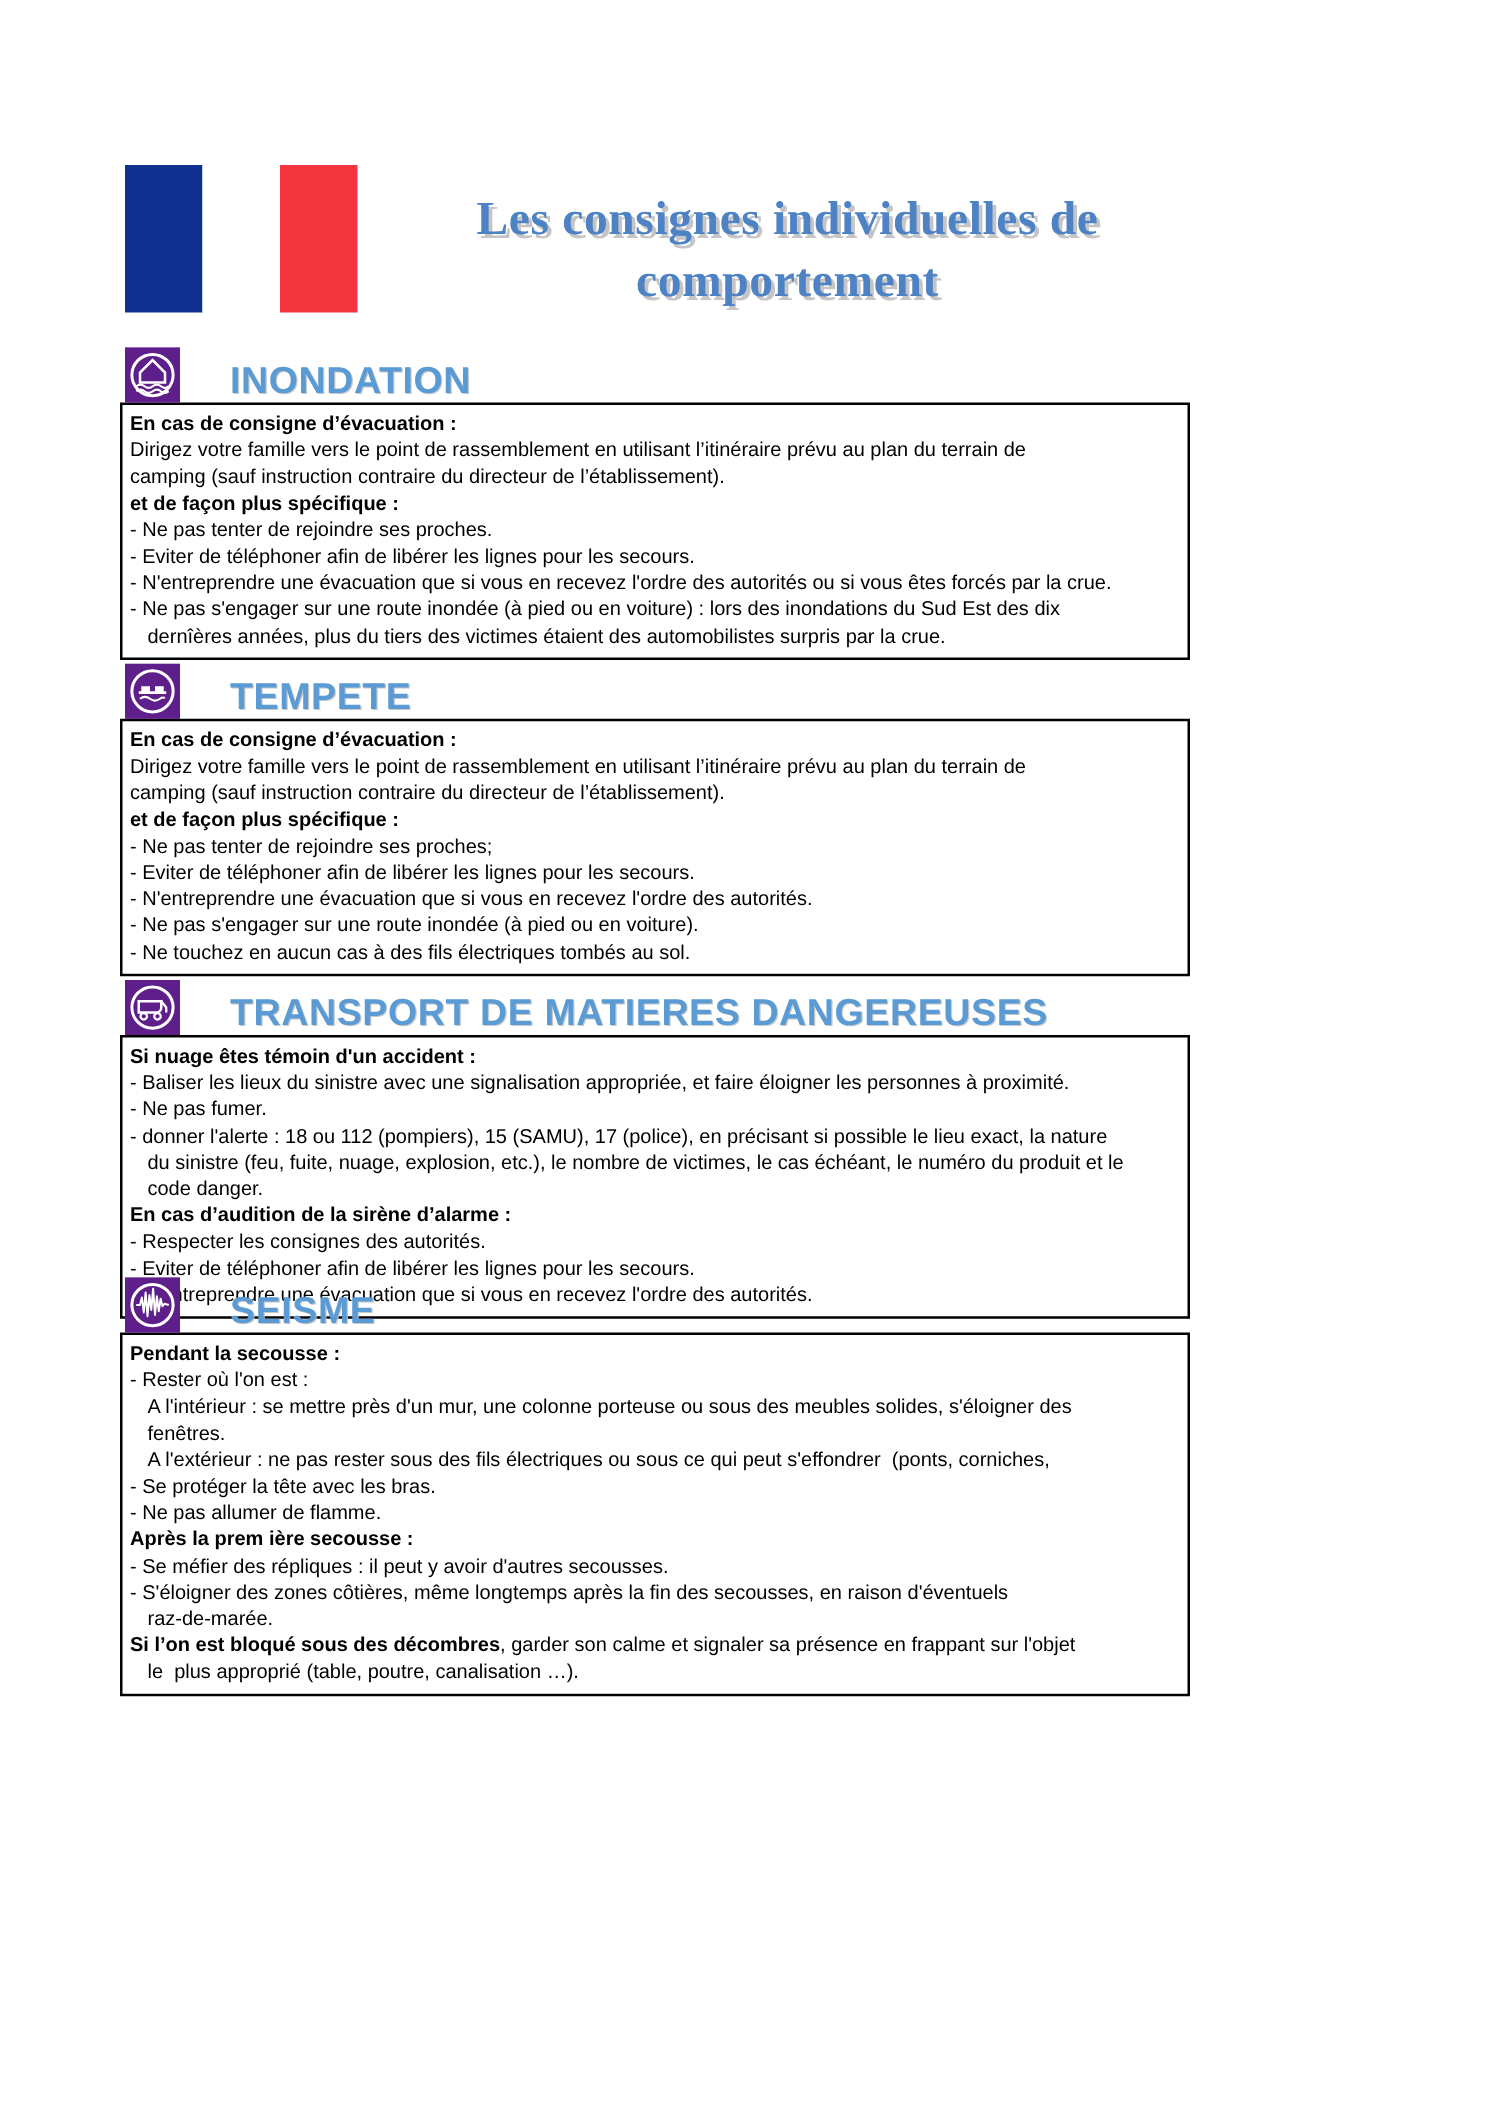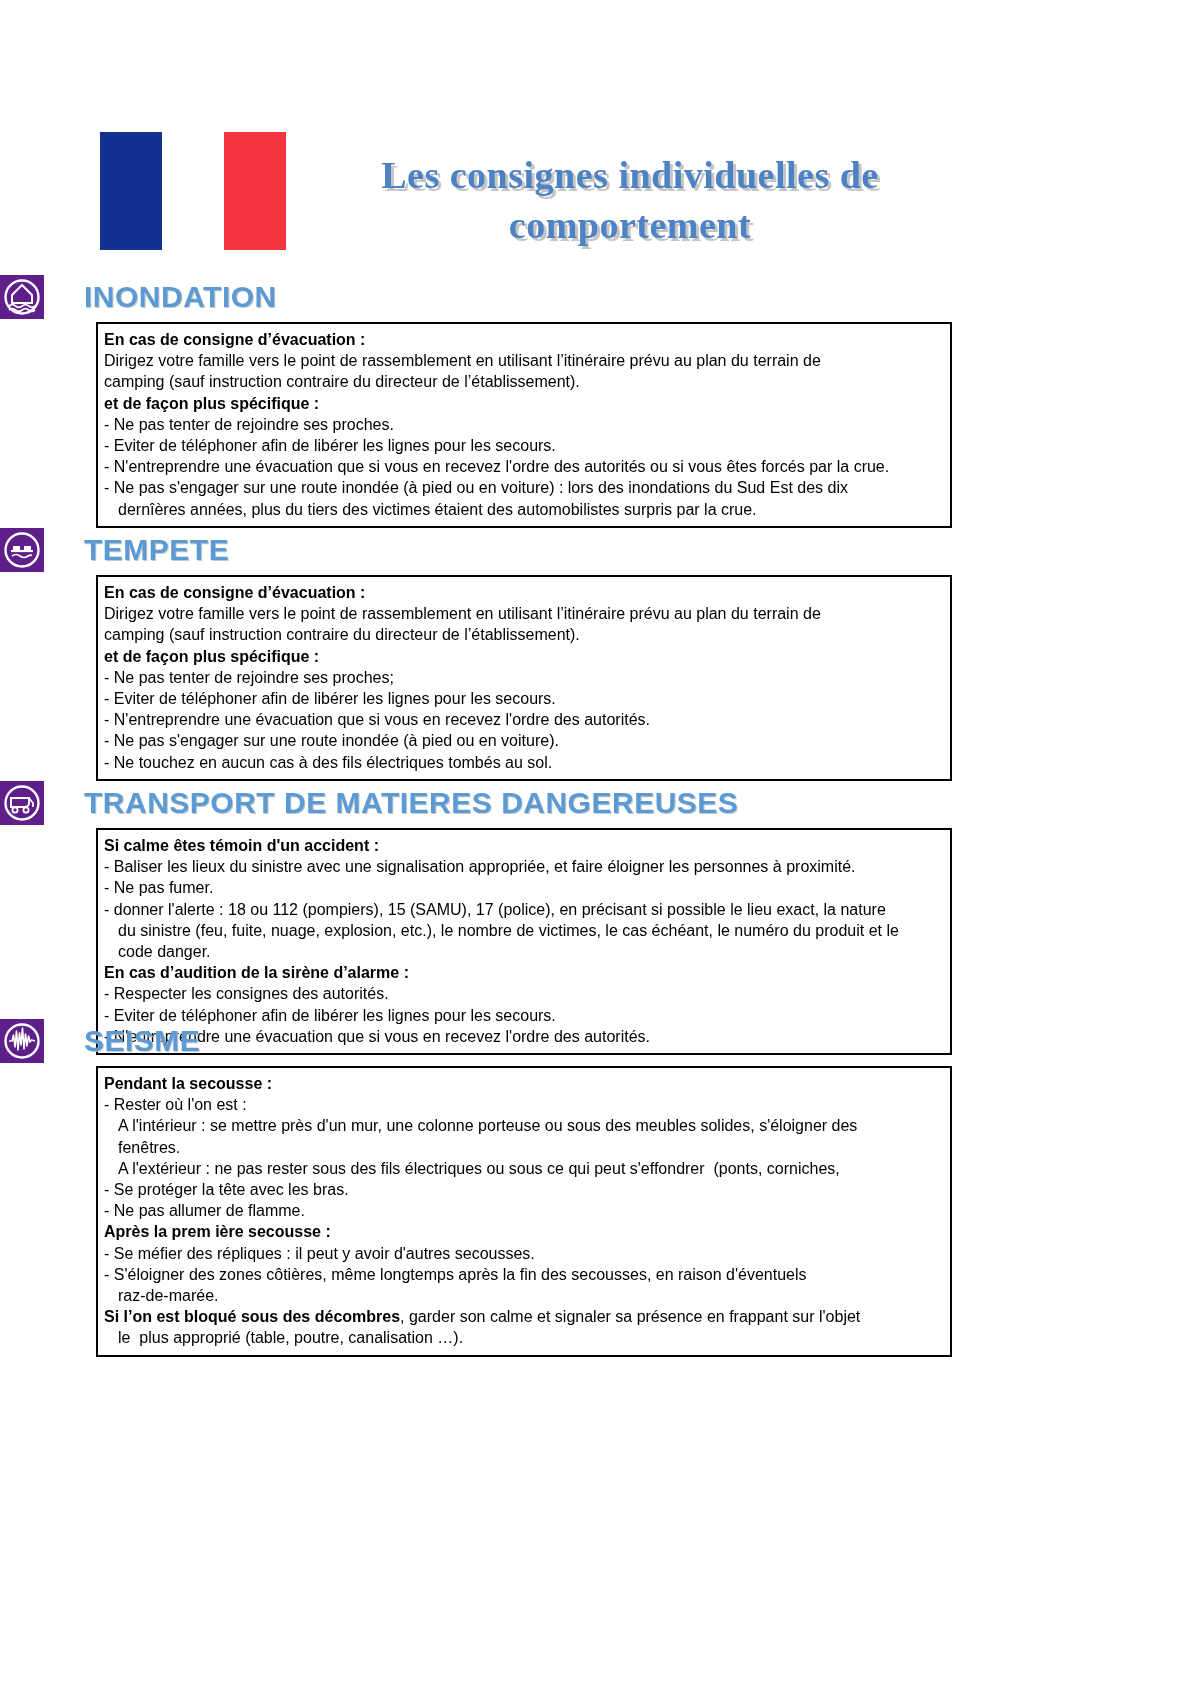--- a/index.html
+++ b/index.html
@@ -72,22 +72,23 @@
 
   
   .section {
     position: absolute;
     left: 0;
     width: 1200px;
   }
   .sec-head {
     position: relative;
     height: 50px;
+    margin-left: 100px;
     display: flex;
-    align-items: center;
+    align-items: flex-end;
   }
   .sec-icon {
     width: 44px;
     height: 44px;
     background: #5f1f8a;
     display: block;
     flex: 0 0 auto;
   }
   .sec-title {
     margin-left: 40px;
@@ -194,21 +195,21 @@
             <rect x="0" y="0" width="44" height="44" fill="#5f1f8a"></rect>
             <circle cx="22" cy="22" r="16.5" fill="none" stroke="#ffffff" stroke-width="2.4"></circle>
             <path d="M11 26 h14 a4 4 0 0 0 4 -4 v-5 h-18 z" fill="none" stroke="#ffffff" stroke-width="2"></path>
             <circle cx="15" cy="29" r="2.6" fill="none" stroke="#ffffff" stroke-width="1.8"></circle>
             <circle cx="26" cy="29" r="2.6" fill="none" stroke="#ffffff" stroke-width="1.8"></circle>
             <path d="M29 17 l4 5 v4" stroke="#ffffff" stroke-width="1.8" fill="none"></path>
           </svg></span>
         <span class="sec-title">TRANSPORT DE MATIERES DANGEREUSES</span>
       </div>
       <div class="sec-box">
-        <div class="line b">Si calme êtes témoin d'un accident :</div>
+        <div class="line b">Si nuage êtes témoin d'un accident :</div>
         <div class="line">- Baliser les lieux du sinistre avec une signalisation appropriée, et faire éloigner les personnes à proximité.</div>
         <div class="line">- Ne pas fumer.</div>
         <div class="line">- donner l'alerte : 18 ou 112 (pompiers), 15 (SAMU), 17 (police), en précisant si possible le lieu exact, la nature</div>
         <div class="line ind">du sinistre (feu, fuite, nuage, explosion, etc.), le nombre de victimes, le cas échéant, le numéro du produit et le</div>
         <div class="line ind">code danger.</div>
         <div class="line b">En cas d’audition de la sirène d’alarme :</div>
         <div class="line">- Respecter les consignes des autorités.</div>
         <div class="line">- Eviter de téléphoner afin de libérer les lignes pour les secours.</div>
         <div class="line">- N'entreprendre une évacuation que si vous en recevez l'ordre des autorités.</div>
       </div>

